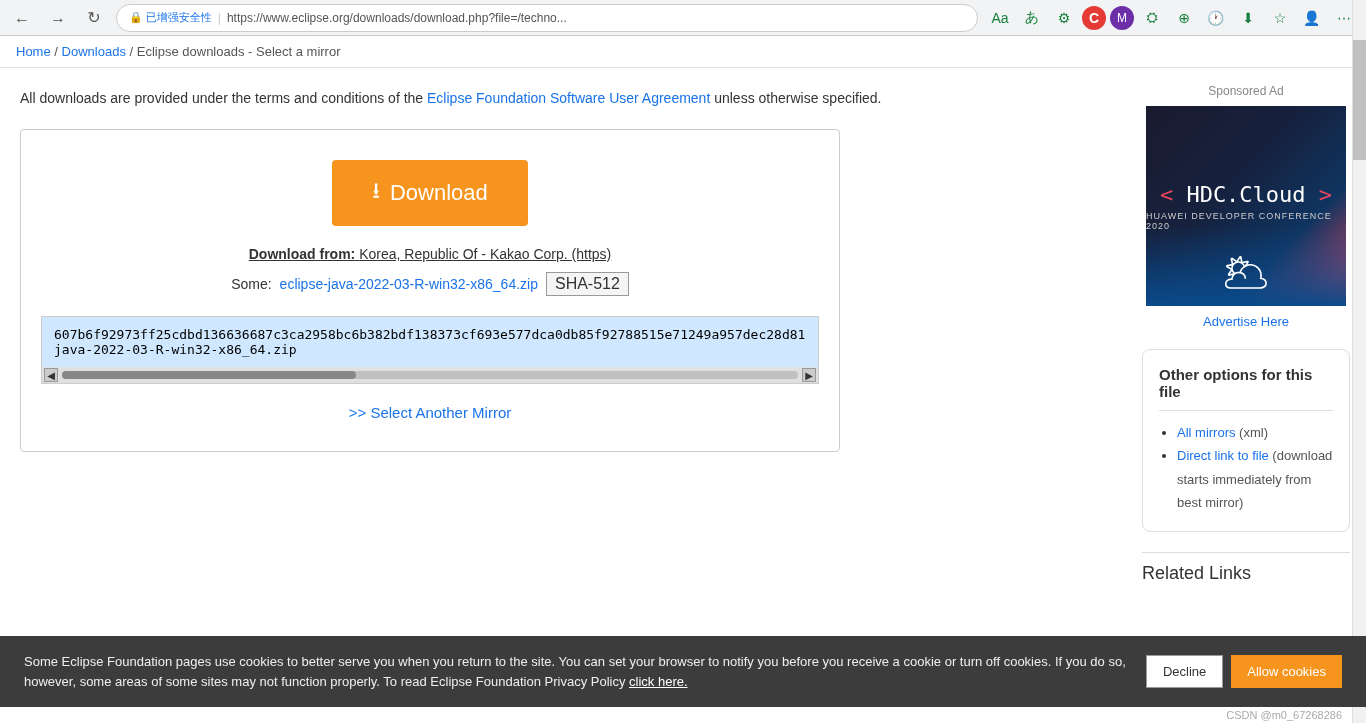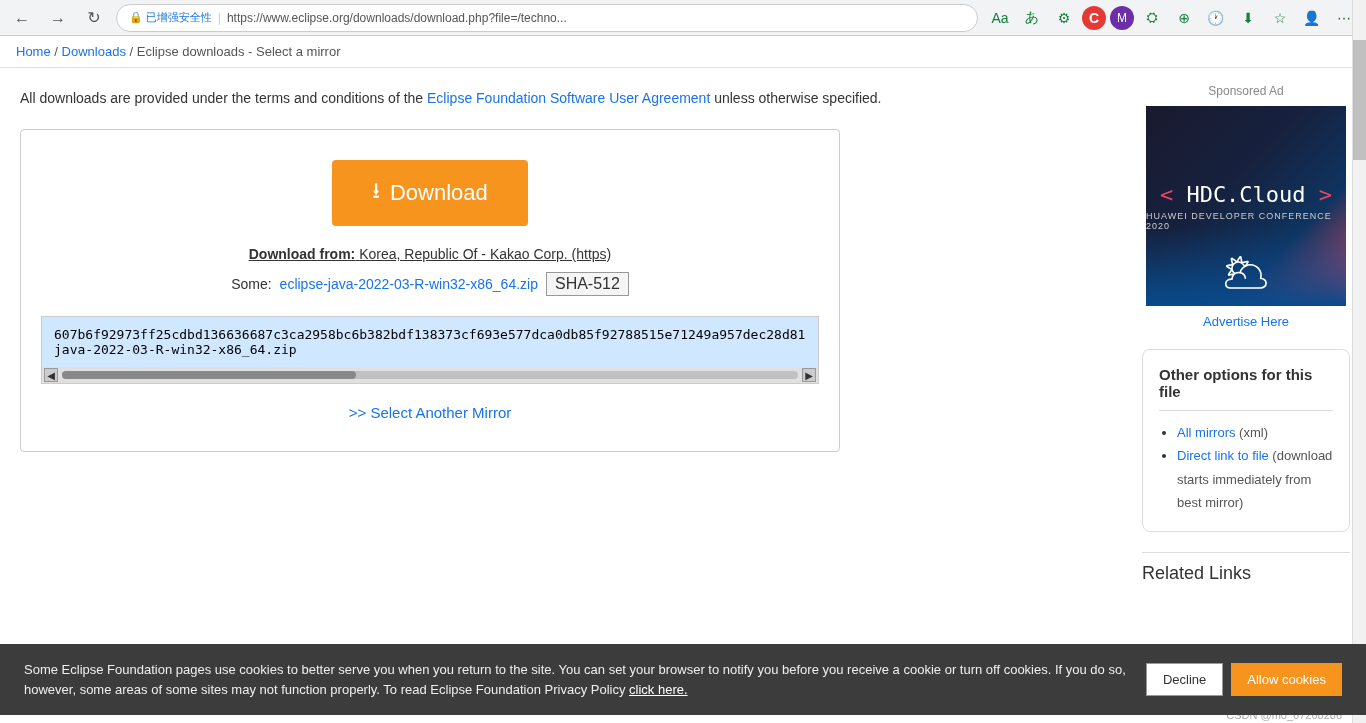--- a/index.html
+++ b/index.html
@@ -230,21 +230,21 @@
       font-weight: normal;
       color: #333;
       margin-top: 20px;
       padding-top: 10px;
       border-top: 1px solid #ddd;
     }
 
     
     .cookie-banner {
       position: fixed;
-      bottom: 8px;
+      bottom: 16px;
       left: 0;
       right: 0;
       background: #3c3c3c;
       color: #fff;
       padding: 16px 24px;
       display: flex;
       align-items: center;
       justify-content: space-between;
       gap: 16px;
       z-index: 999;

